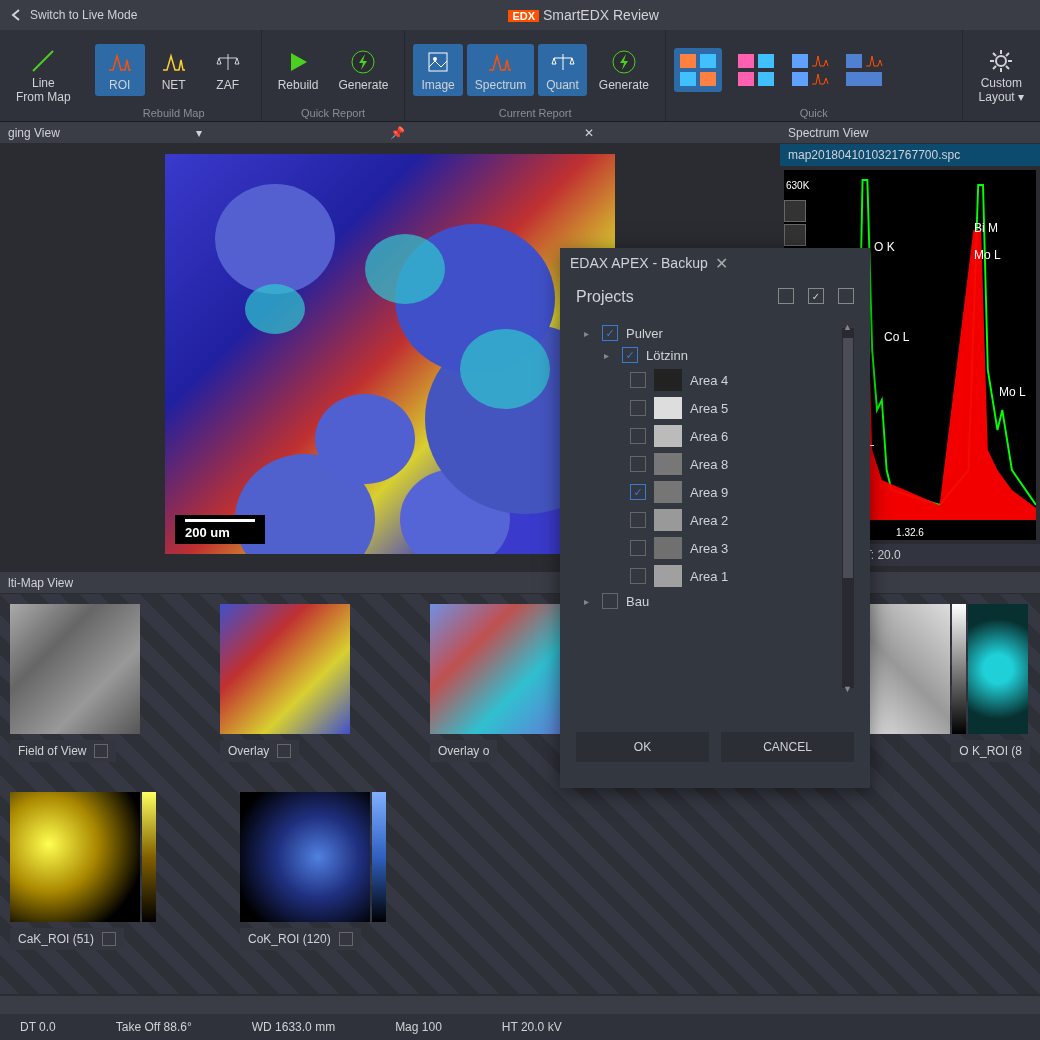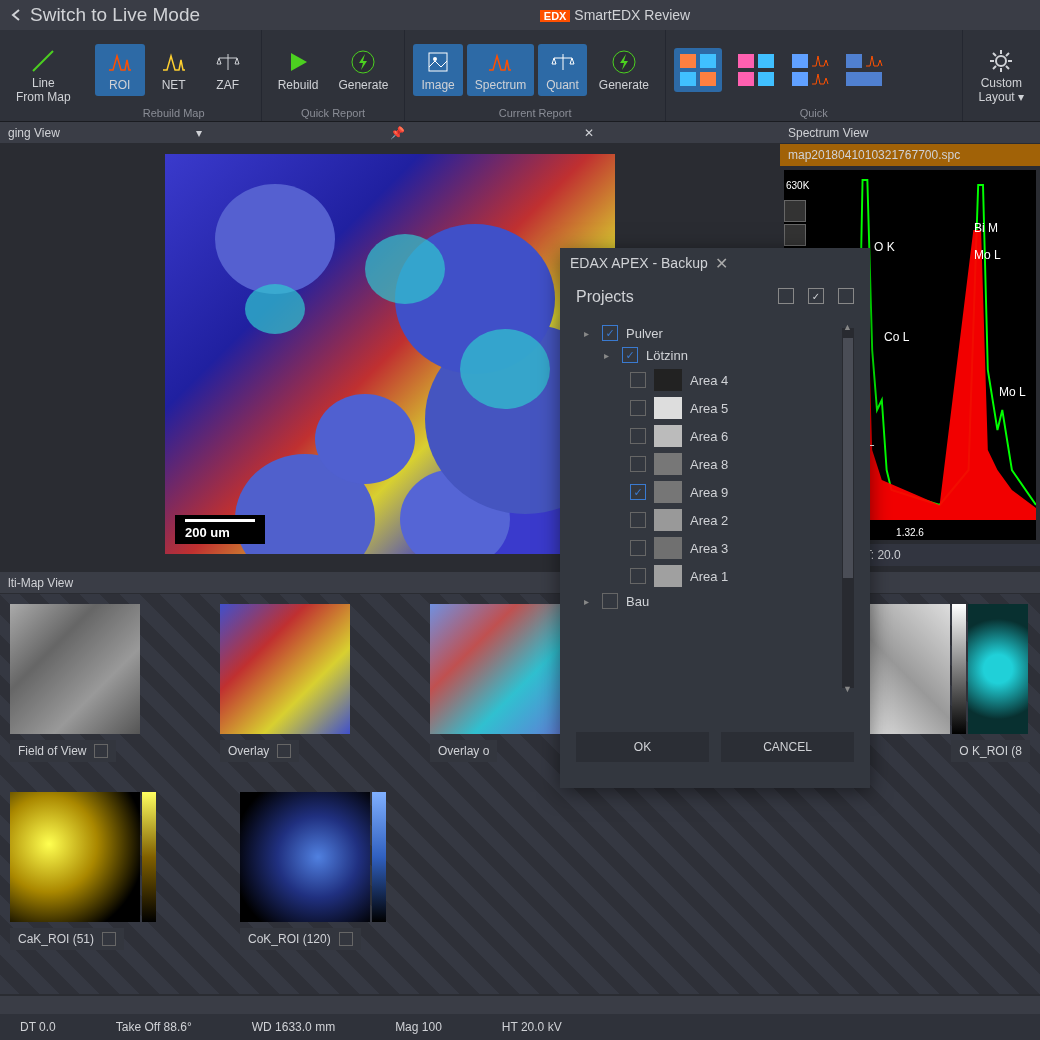--- a/index.html
+++ b/index.html
@@ -1,19 +1,19 @@
 <!DOCTYPE html>
 <html><head>
 <meta charset="utf-8">
 <style>
 * { margin: 0; padding: 0; box-sizing: border-box; font-family: 'Segoe UI', Arial, sans-serif; }
 body { width: 1040px; height: 1040px; background: #3a3d46; color: #d0d2d6; overflow: hidden; position: relative; font-size: 13px; }
 
 .titlebar { height: 30px; display: flex; align-items: center; padding: 0 10px; }
-.live-mode { display: flex; align-items: center; gap: 6px; font-size: 19px; }
+.live-mode { display: flex; align-items: center; gap: 6px; font-size: 12px; }
 .app-title { flex: 1; text-align: center; font-size: 14px; }
 .edx-badge { background: #ff5000; color: #fff; padding: 0 4px; border-radius: 0; font-size: 11px; font-weight: bold; }
 
 .ribbon { height: 92px; background: #2f323a; display: flex; border-bottom: 1px solid #1a1c21; }
 .ribbon-group { display: flex; flex-direction: column; padding: 4px 8px 2px; border-right: 1px solid #242730; }
 .ribbon-group-items { display: flex; gap: 4px; flex: 1; align-items: center; }
 .ribbon-group-label { text-align: center; font-size: 11px; color: #8a8d96; padding-top: 2px; }
 .ribbon-btn { display: flex; flex-direction: column; align-items: center; justify-content: center; padding: 4px 8px; border-radius: 3px; gap: 2px; cursor: pointer; min-width: 50px; }
 .ribbon-btn.active { background: #2d6aa6; }
 .ribbon-btn.small { min-width: 48px; }
@@ -26,21 +26,21 @@
 
 .imaging-view { flex: 1; background: #2a2c32; }
 .map-image { width: 450px; height: 400px; margin: 10px auto; position: relative; background: linear-gradient(135deg, #3a3acc 0%, #2020a0 30%, #c03030 50%, #d8d030 65%, #3a3acc 80%); border-radius: 0; overflow: hidden; }
 .map-blobs { position: absolute; inset: 0; }
 .map-blobs::before { content: ''; position: absolute; width: 120px; height: 110px; background: #5560d0; border-radius: 50%; top: 30px; left: 50px; box-shadow: 200px 60px 0 20px #4050c8, 90px 200px 0 -10px #5060d0, 250px 180px 0 40px #4555c0, 30px 280px 0 10px #5060cc, 180px 280px 0 -5px #5565d5; }
 .map-blobs::after { content: ''; position: absolute; width: 80px; height: 70px; background: #30c8d0; border-radius: 50%; top: 80px; left: 200px; opacity: 0.7; box-shadow: -130px 40px 0 -10px #30c8d0, 100px 100px 0 5px #30c8d0; }
 .scale-bar { position: absolute; bottom: 10px; left: 10px; background: #000; color: #fff; padding: 4px 10px; font-size: 13px; font-weight: bold; }
 .scale-bar::before { content: ''; display: block; width: 70px; height: 3px; background: #fff; margin-bottom: 3px; }
 
 .spectrum-view { width: 260px; background: #2a2c32; }
-.spectrum-file { padding: 4px 8px; font-size: 12px; background: #a16207; }
+.spectrum-file { padding: 4px 8px; font-size: 12px; background: #0c4a6e; }
 .spectrum-chart { height: 370px; position: relative; background: #000; margin: 4px; }
 .spec-y-axis { position: absolute; left: 2px; top: 10px; color: #fff; font-size: 10px; }
 .spec-tool { position: absolute; left: 0; top: 30px; width: 24px; }
 .spec-tool > div { width: 22px; height: 22px; border: 1px solid #666; margin-bottom: 2px; background: #333; }
 .spec-plot { position: absolute; left: 40px; right: 0; top: 0; bottom: 20px; }
 .spec-x-labels { position: absolute; bottom: 2px; left: 0; right: 0; display: flex; justify-content: center; font-size: 10px; color: #fff; }
 .spec-peak-label { position: absolute; color: #fff; font-size: 12px; }
 .spec-status { background: #323540; padding: 4px 8px; font-size: 12px; }
 
 .multimap-view { height: 424px; background: #2a2c32; }

